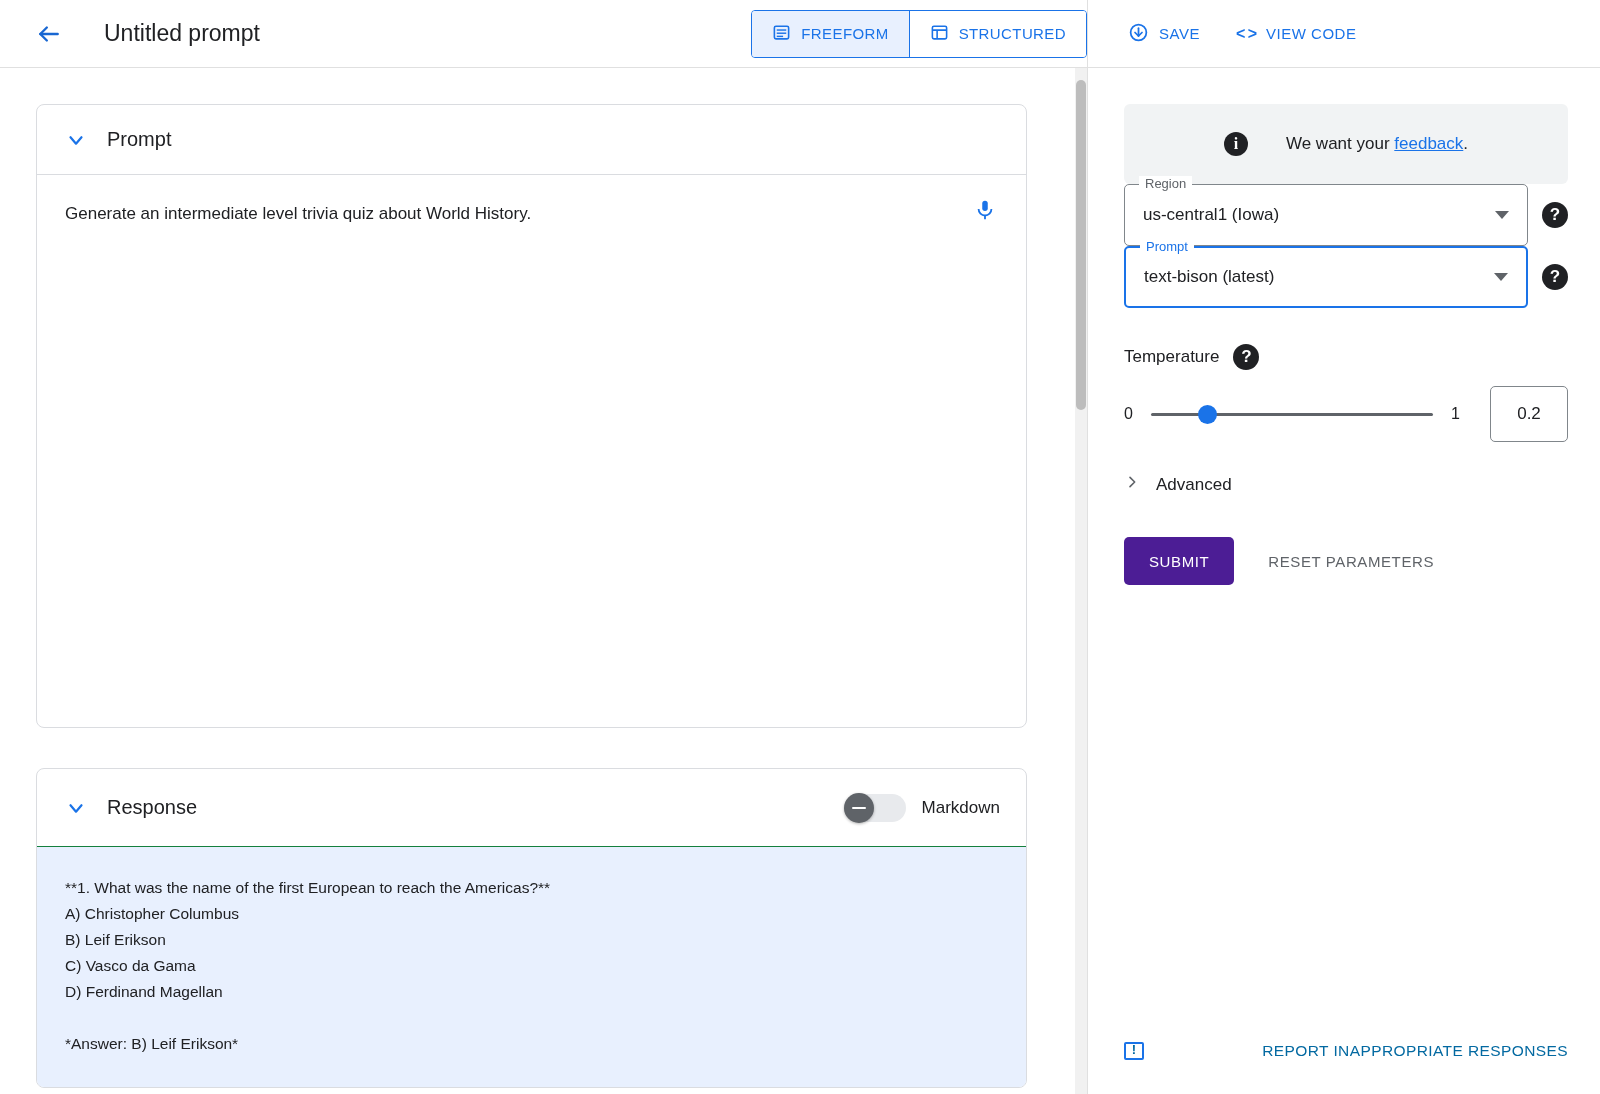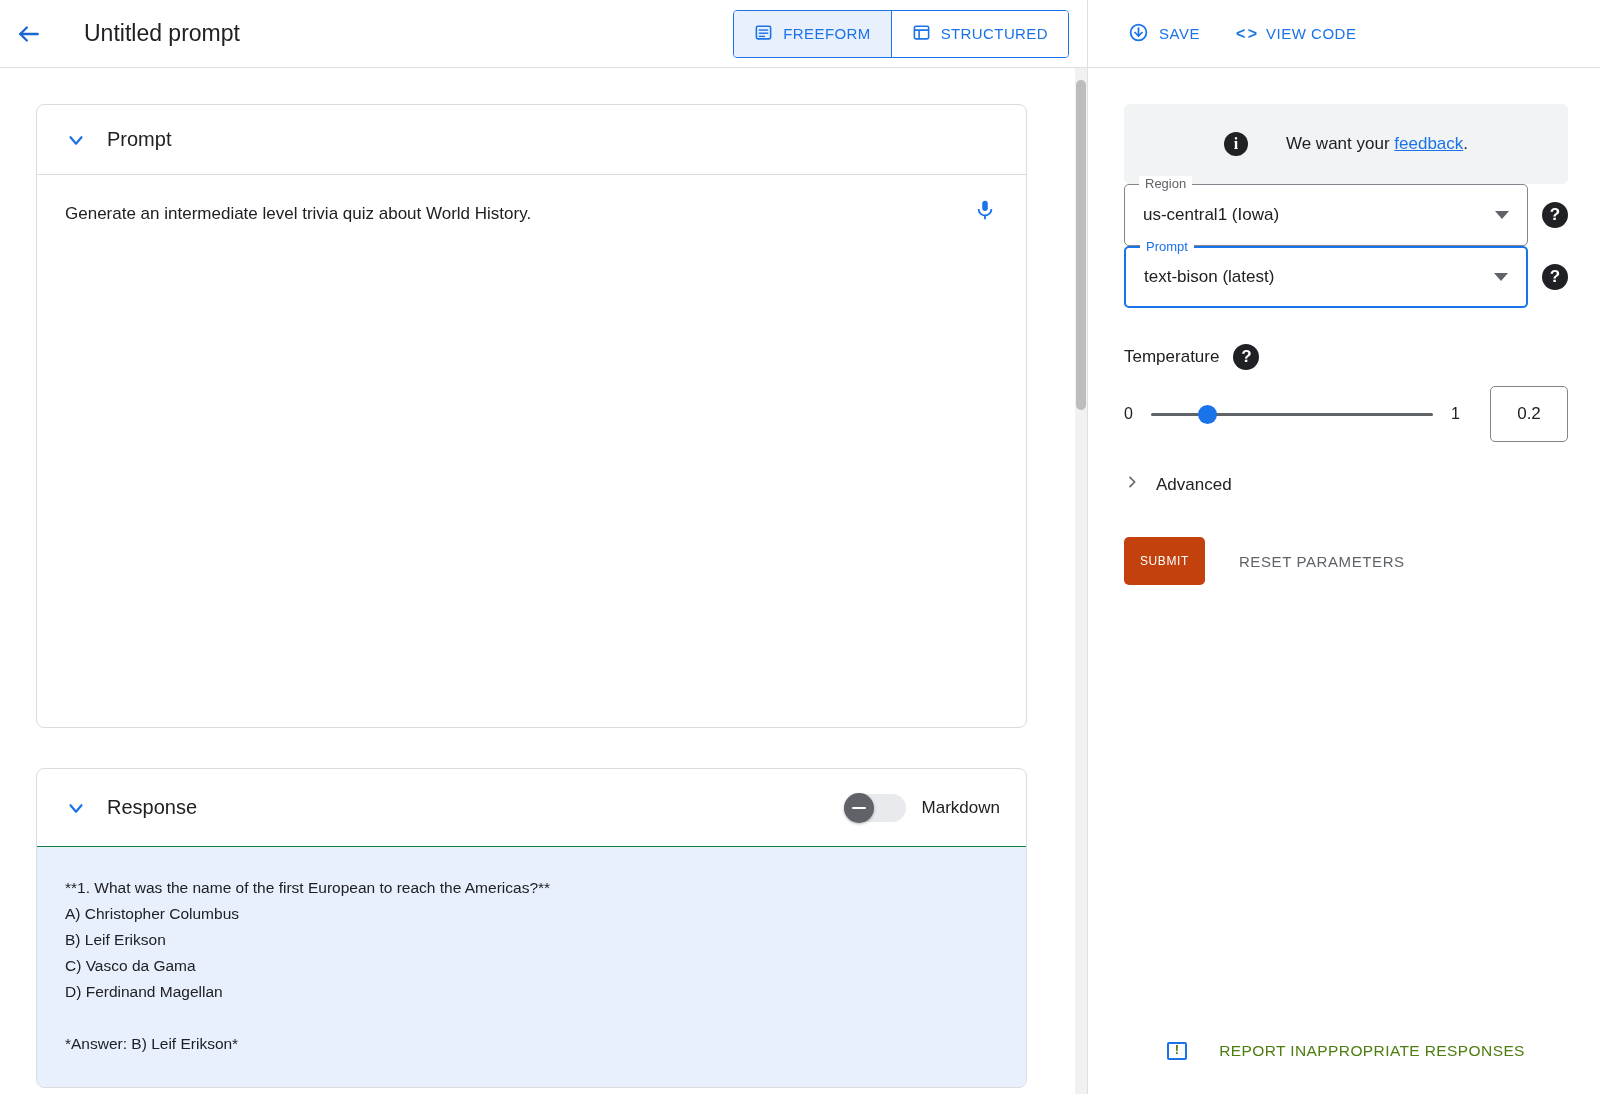--- a/index.html
+++ b/index.html
@@ -25,40 +25,39 @@
     display: flex;
     align-items: center;
     border-bottom: 1px solid #e0e0e0;
     background: #fff;
   }
   .topbar-left {
     flex: 0 0 1088px;
     display: flex;
     align-items: center;
     height: 100%;
-    padding-left: 12px;
+    padding-left: 32px;
     border-right: 1px solid #e0e0e0;
   }
   .back-arrow {
     width: 34px; height: 34px;
     display: flex; align-items: center; justify-content: center;
     color: #1967d2;
     cursor: pointer;
     flex: 0 0 auto;
   }
   .title {
     font-size: 23px;
     color: #202124;
     margin-left: 38px;
     white-space: nowrap;
     font-weight: 400;
   }
   .mode-toggle {
     margin-left: auto;
-    margin-right: 18px;
     display: flex;
     align-items: center;
     border: 1px solid #1a73e8;
     border-radius: 4px;
     overflow: hidden;
     height: 48px;
   }
   .mode-btn {
     display: flex;
     align-items: center;
@@ -346,27 +345,27 @@
   }
   .adv-chevron { color: #5f6368; font-size: 17px; }
 
   .buttons-row {
     display: flex;
     align-items: center;
     gap: 18px;
     margin-top: 42px;
   }
   .btn-primary {
-    background: #c2410c;
+    background: #4c1d95;
     color: #fff;
     border: none;
     border-radius: 5px;
     height: 48px;
-    padding: 0 16px;
-    font-size: 12px;
+    padding: 0 25px;
+    font-size: 15px;
     letter-spacing: .6px;
     cursor: pointer;
     font-family: inherit;
   }
   .btn-text {
     background: none;
     border: none;
     color: #5f6368;
     font-size: 15px;
     letter-spacing: .6px;
@@ -377,23 +376,23 @@
   }
 
   .footer {
     position: absolute;
     left: 36px; right: 32px;
     bottom: 18px;
   }
   .report-row {
     display: flex;
     align-items: center;
-    justify-content: center;
+    justify-content: space-between;
     gap: 32px;
-    color: #4d7c0f;
+    color: #0369a1;
     font-size: 15.5px;
     letter-spacing: .4px;
     cursor: pointer;
     margin-bottom: 16px;
   }
   .report-glyph {
     width: 20px; height: 18px;
     border: 2px solid #1a73e8;
     border-radius: 2px;
     position: relative;

